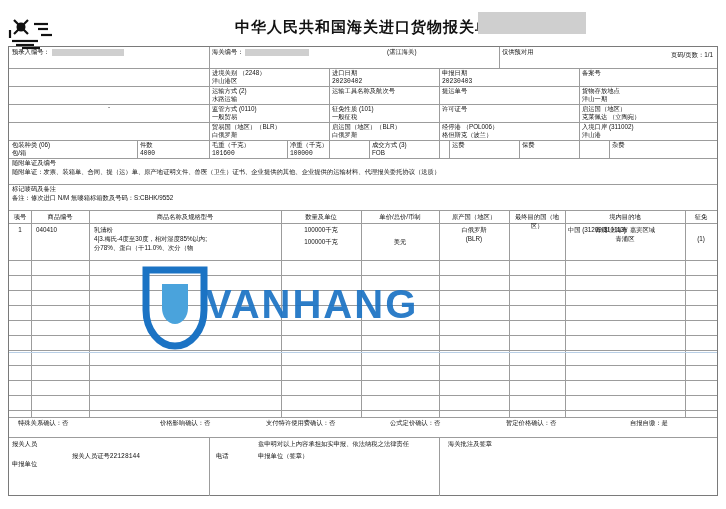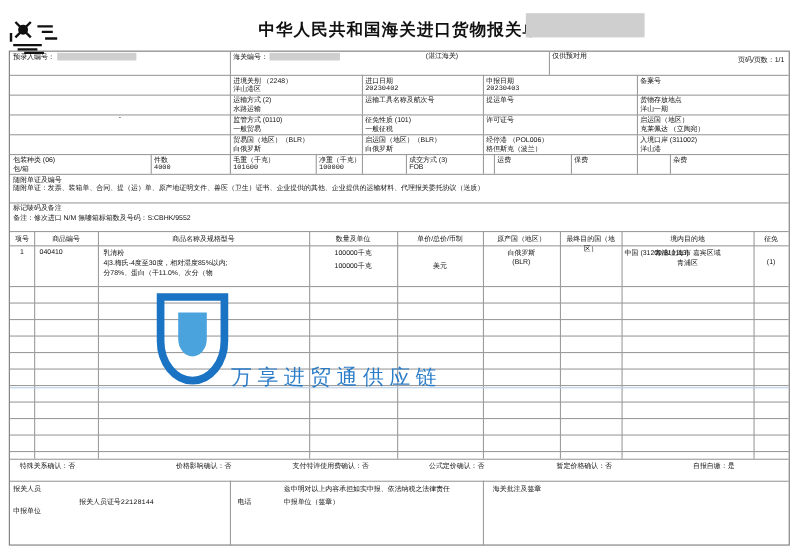--- a/index.html
+++ b/index.html
@@ -379,15 +379,15 @@
   </div>
 
   <div class="blueline"></div>
 
   <div class="wm-mark">
     <svg width="70" height="84" viewBox="0 0 70 84">
       <path d="M6 4 h58 v40 a29 36 0 0 1 -29 36 a29 36 0 0 1 -29 -36 z" fill="none" stroke="#1b73c4" stroke-width="7"></path>
       <path d="M22 18 h26 v24 a13 16 0 0 1 -13 16 a13 16 0 0 1 -13 -16 z" fill="#4aa3dc"></path>
     </svg>
   </div>
-  <div class="wm-sub">万享进贸通供应链</div>
+  <div class="wm-text">VANHANG</div>
 
 </div>
 
 </body></html>

